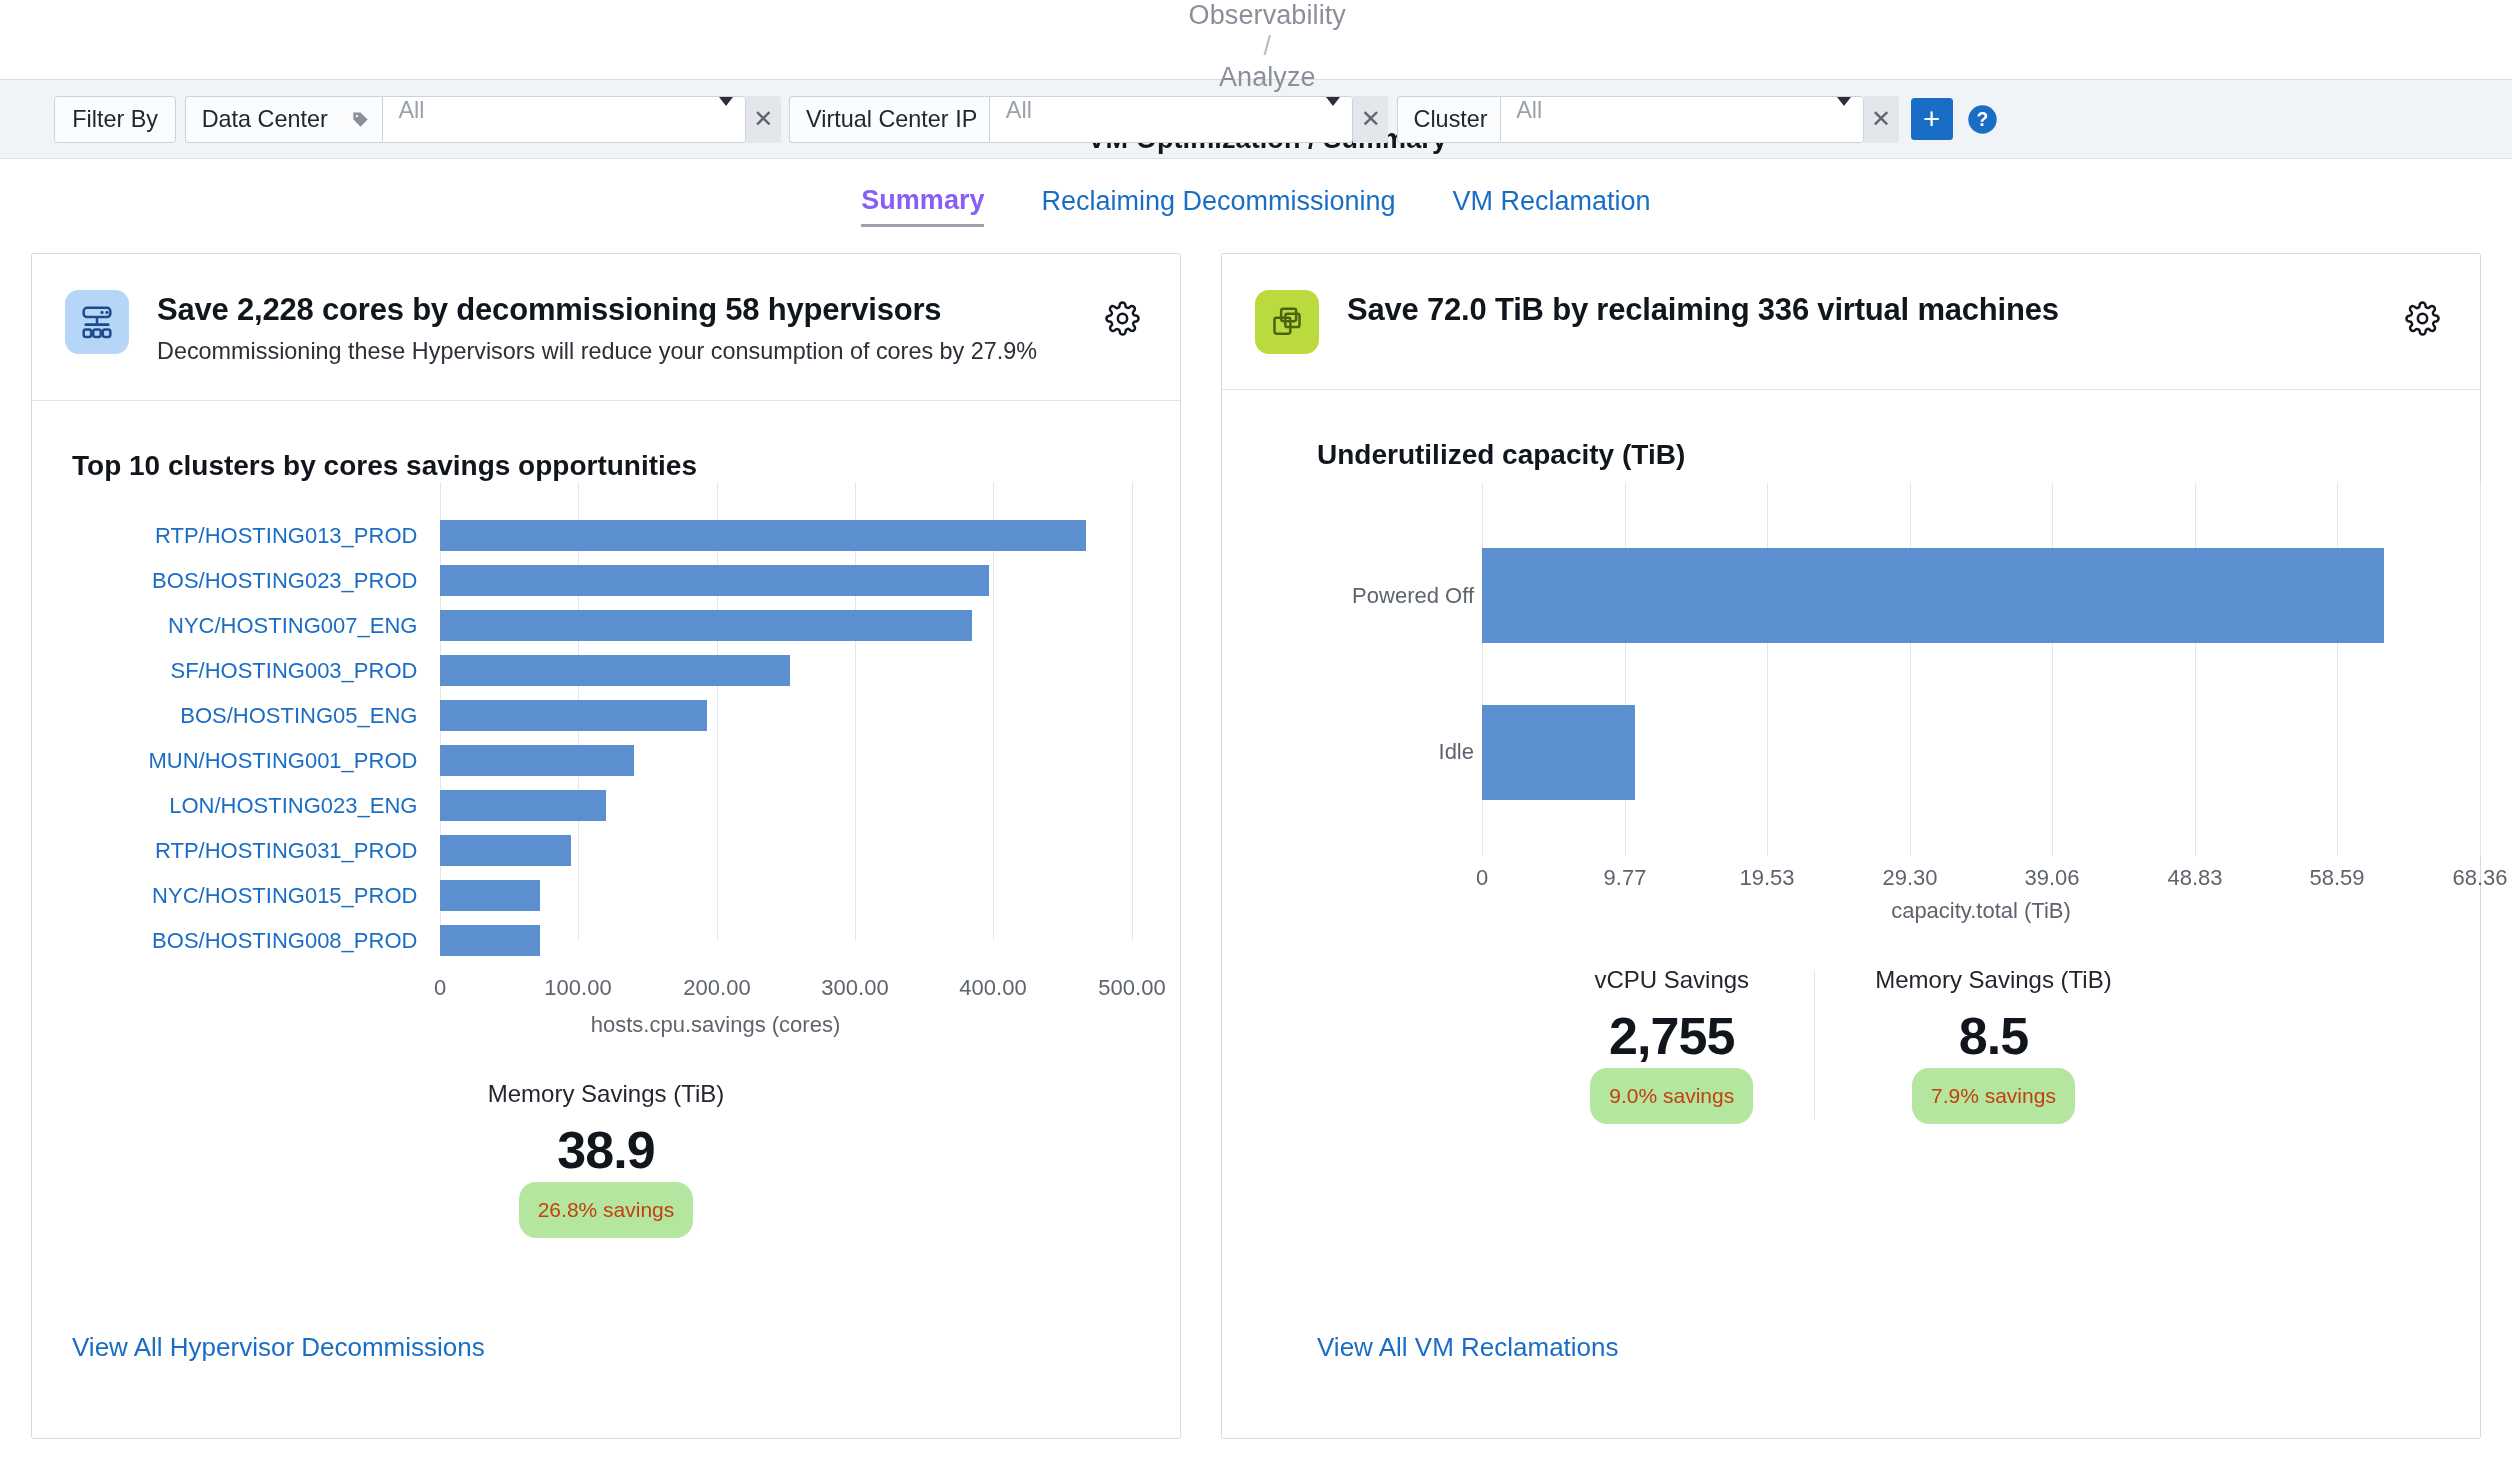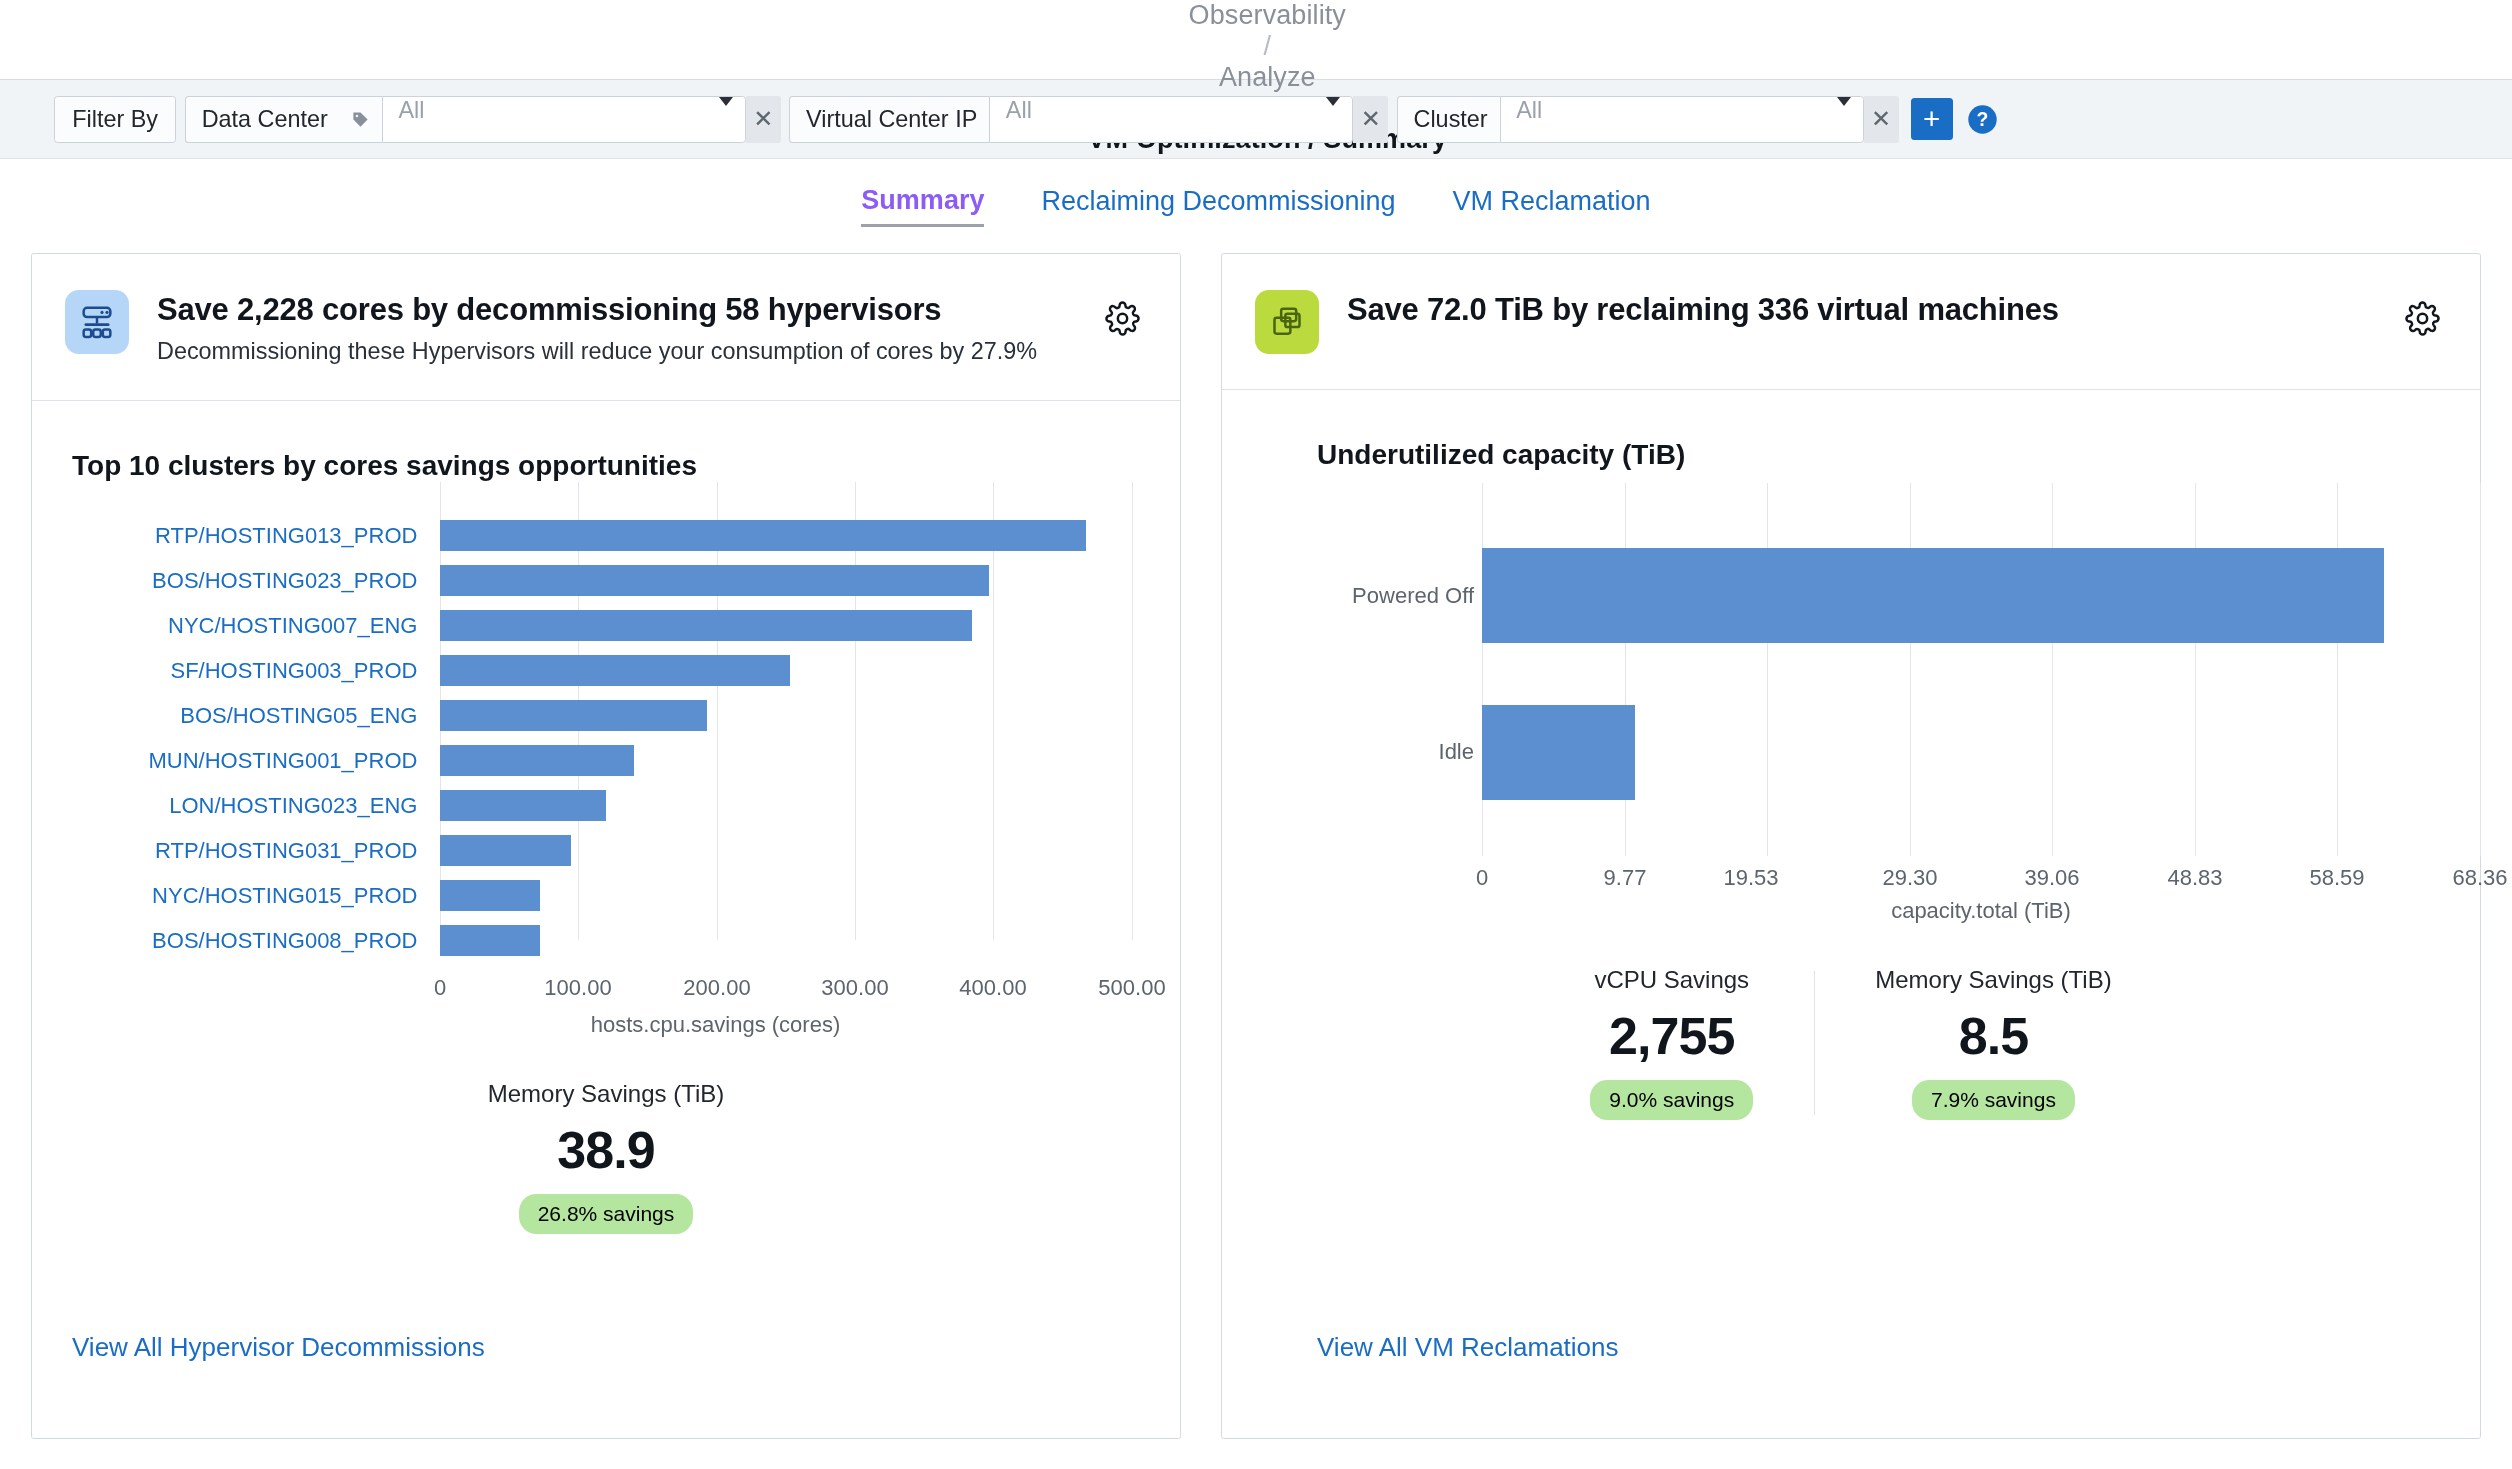--- a/index.html
+++ b/index.html
@@ -158,23 +158,23 @@
   
   .metrics { display: flex; justify-content: center; padding-top: 42px; }
   .metric { text-align: center; padding: 0 61px; position: relative; }
   .metric + .metric::before {
     content: ""; position: absolute; left: 0; top: 5.2px; bottom: 5.2px;
     width: 0.9px; background: #dfe3e8;
   }
   .metric-label { font-size: 24px; color: #22272e; }
   .metric-value { font-size: 52px; font-weight: 700; color: #11161c; margin-top: 12px; letter-spacing: -0.9px; }
   .metric-badge {
-    display: inline-block; margin-top: 14px;
-    background: #b5e6a0; color: #000000;
-    border-radius: 17.3px; padding: 8px 19px; font-size: 21px;
+    display: inline-block; margin-top: 2px;
+    background: #b5e6a0; color: #c2410c;
+    border-radius: 17.3px; padding: 16px 19px; font-size: 21px;
   }
 
   .card-footer { padding: 0 0 0 40px; margin-top: auto; padding-bottom: 75px; }
   .card-footer.right { padding-left: 95px; }
   .view-link { font-size: 26px; color: #1a6dc4; cursor: pointer; }
 </style>
 </head>
 <body>
 
 <div class="breadcrumb-bar">
@@ -406,21 +406,21 @@
             <div class="rgrid" style="left: 855px;"></div>
             <div class="rgrid" style="left: 998px;"></div>
             <div class="rbar" style="left: 0px; top: 30px; height: 95px; width: 902px; background: rgb(91, 143, 208);"></div>
             <div class="rcat-label" style="top: 78px;">Powered Off</div>
             <div class="rbar" style="left: 0px; top: 187px; height: 95px; width: 153px; background: rgb(91, 143, 208);"></div>
             <div class="rcat-label" style="top: 234px;">Idle</div>
           </div>
         <div class="raxis" id="right-ticks">
             <div class="tick-label" style="left: 0px;">0</div>
             <div class="tick-label" style="left: 143px;">9.77</div>
-            <div class="tick-label" style="left: 269px; text-align: right;">19.53</div>
+            <div class="tick-label" style="left: 285px; text-align: right;">19.53</div>
             <div class="tick-label" style="left: 428px;">29.30</div>
             <div class="tick-label" style="left: 570px;">39.06</div>
             <div class="tick-label" style="left: 713px;">48.83</div>
             <div class="tick-label" style="left: 855px;">58.59</div>
             <div class="tick-label" style="left: 998px;">68.36</div>
           </div>
         <div class="raxis-name">capacity.total (TiB)</div>
       </div>
 
       <div class="metrics">

